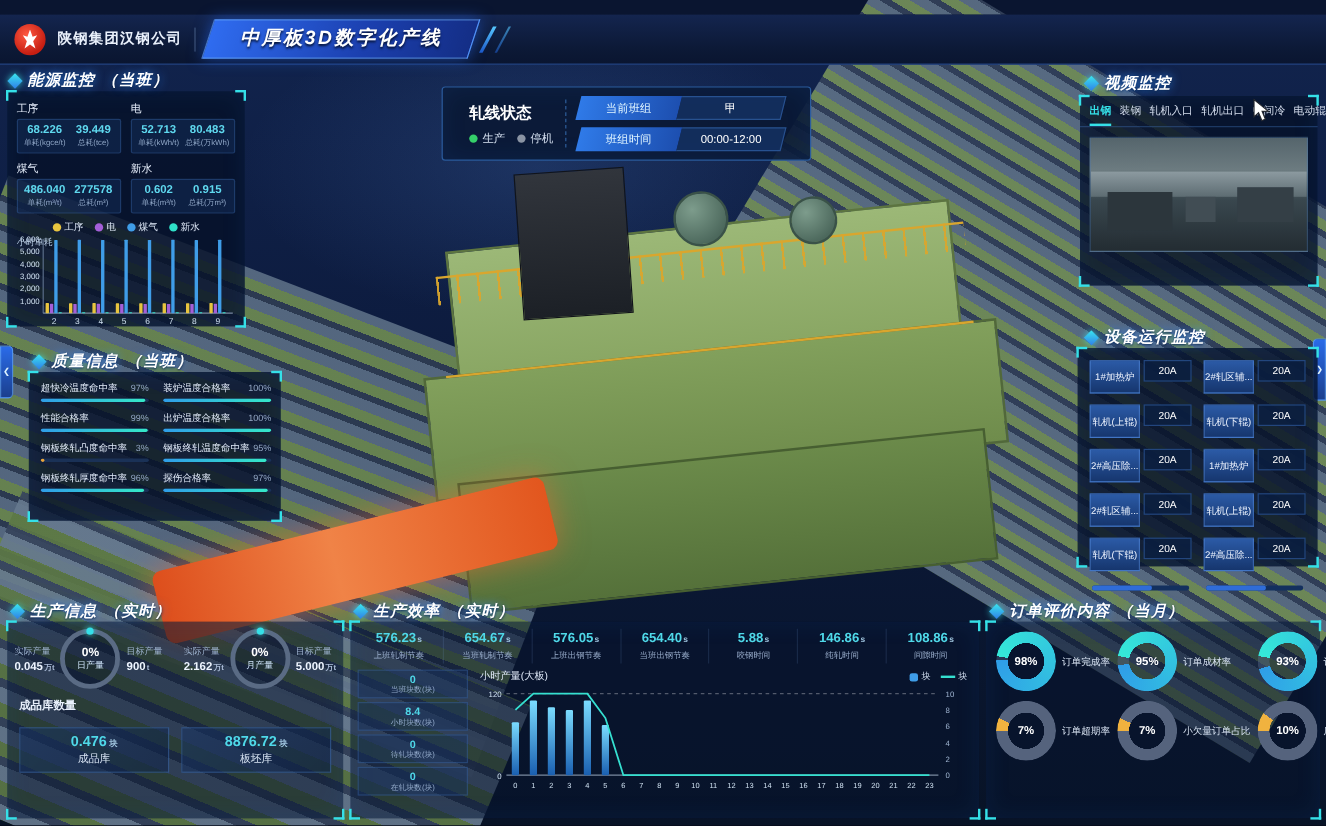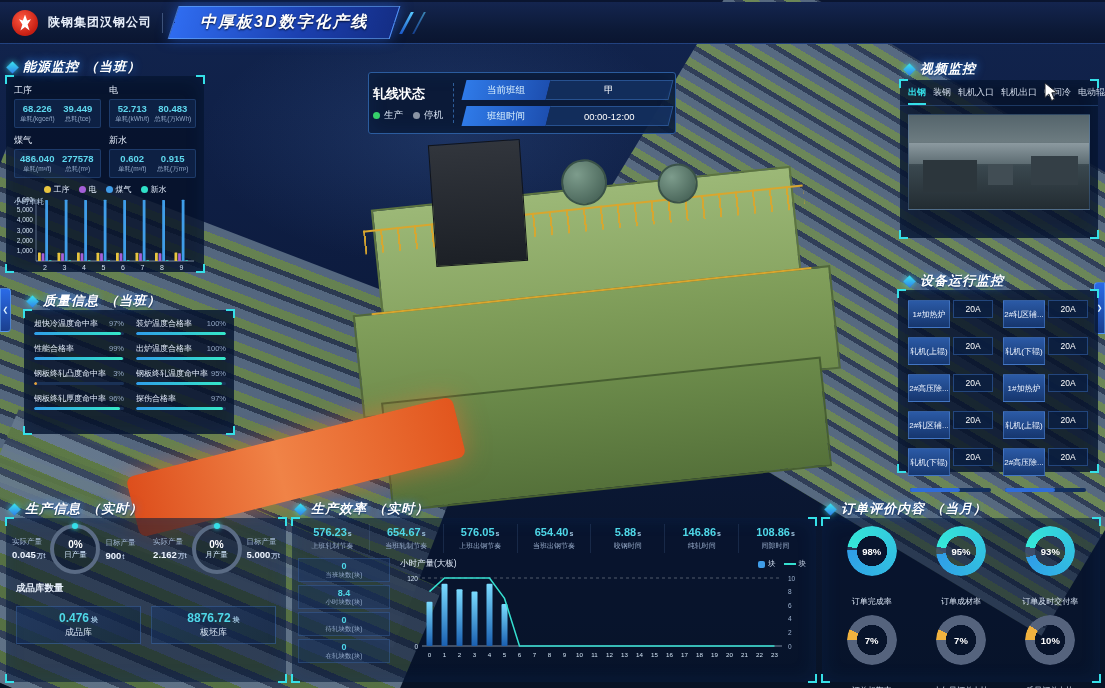--- a/index.html
+++ b/index.html
@@ -1,20 +1,20 @@
 <!DOCTYPE html>
 <html><head>
 <meta charset="utf-8">
 <style>
   html,body{margin:0;padding:0;background:#05070f;}
   *{box-sizing:border-box;font-family:"Liberation Sans",sans-serif;}
   .stage{position:relative;width:1105px;height:688px;overflow:hidden;background:#0a1530;}
 
   
-  .hdr{position:absolute;left:0;top:2px;width:100%;height:42px;z-index:30;
+  .hdr{position:absolute;left:0;top:12px;width:100%;height:42px;z-index:30;
     background:linear-gradient(180deg,#14254f 0%,#0c1936 70%,#0a1530 100%);
     border-bottom:1px solid rgba(60,120,220,.35);display:flex;align-items:center;justify-content:space-between;padding:0 12px;}
   .hdr-left,.hdr-right{display:flex;align-items:center;gap:10px;}
   .logo{width:26px;height:26px;border-radius:50%;background:radial-gradient(circle at 40% 35%,#ff5a42,#c61e12 70%);position:relative;flex:0 0 auto;}
   .logo:before{content:"";position:absolute;left:7px;top:5px;width:12px;height:16px;background:#fff;
     clip-path:polygon(50% 0,68% 38%,100% 30%,72% 62%,88% 100%,50% 78%,12% 100%,28% 62%,0 30%,32% 38%);}
   .company{color:#e9f0fb;font-size:12px;font-weight:bold;letter-spacing:1px;}
   .vdiv{width:1px;height:20px;background:rgba(150,180,225,.35);}
   .titleplate{transform:skewX(-18deg);background:linear-gradient(90deg,#2f6cf0 0%,#1b3fae 60%,#142e86 100%);
     border:1px solid rgba(120,190,255,.5);padding:5px 26px;box-shadow:0 0 12px rgba(40,110,255,.5);}
@@ -79,21 +79,21 @@
   
   .qgrid{display:grid;grid-template-columns:1fr 1fr;gap:8px 12px;padding:8px 10px;}
   .qitem .qrow{display:flex;justify-content:space-between;align-items:baseline;}
   .qitem .ql{color:#e2ebf9;font-size:8px;white-space:nowrap;}
   .qitem .qp{color:#93a7c4;font-size:7.5px;margin-left:3px;}
   .qtrack{margin-top:3px;height:3px;background:#1a3156;border-radius:2px;overflow:hidden;}
   .qfill{height:100%;border-radius:2px;background:linear-gradient(90deg,#2f9de8,#35e8c8);}
   .qfill.warn{background:#e8a33a;}
 
   
-  .lstat{display:flex;align-items:center;height:100%;padding:0 4px;gap:10px;}
+  .lstat{display:flex;align-items:center;height:100%;padding:0 22px;gap:10px;}
   .lstat .lt{color:#fff;font-size:13px;font-weight:bold;margin-bottom:6px;}
   .lleg{display:flex;gap:10px;}
   .lleg .li{display:flex;align-items:center;gap:4px;font-size:9.5px;color:#d7e2f2;}
   .lleg .dot{width:7px;height:7px;border-radius:50%;}
   .ldiv{width:0;height:40px;border-left:1px dashed rgba(70,140,220,.6);}
   .linfo{display:flex;flex-direction:column;gap:6px;flex:1;}
   .lrow{display:flex;transform:skewX(-14deg);height:20px;}
   .lrow .k{background:linear-gradient(90deg,#2f7ae8,#1d4fb0);color:#dff4ff;font-size:9.5px;display:flex;align-items:center;justify-content:center;width:84px;}
   .lrow .v{background:rgba(22,52,104,.75);color:#fff;font-size:9.5px;display:flex;align-items:center;justify-content:center;flex:1;border:1px solid rgba(80,150,240,.35);border-left:none;}
   .lrow .k span,.lrow .v span{transform:skewX(14deg);}
@@ -163,21 +163,21 @@
   .echartwrap{flex:1;}
   .echead{display:flex;justify-content:space-between;align-items:center;padding:0 4px;}
   .echead .t{color:#dfe9f8;font-size:8.5px;}
   .echead .lg{display:flex;gap:8px;align-items:center;}
   .echead .li{display:flex;gap:3px;align-items:center;color:#cfdcee;font-size:7.5px;}
   .sw-bar{width:7px;height:7px;border-radius:2px;}
   .sw-line{width:12px;height:2px;}
 
   
   .dgrid{display:grid;grid-template-columns:1fr 1fr 1fr;gap:8px 6px;padding:8px 8px 0;}
-  .dcell{display:flex;flex-direction:column;align-items:center;gap:20px;}
+  .dcell{display:flex;align-items:center;gap:5px;}
   .donut{width:50px;height:50px;border-radius:50%;position:relative;
     -webkit-mask:radial-gradient(circle closest-side,transparent 60%,#000 61%);mask:radial-gradient(circle closest-side,transparent 60%,#000 61%);}
   .dpct{position:absolute;z-index:12;color:#fff;font-size:9.5px;font-weight:bold;}
   .dlab{color:#dbe6f5;font-size:8px;text-align:center;white-space:nowrap;}
   .dring{position:relative;width:50px;height:50px;display:flex;align-items:center;justify-content:center;}
 
   .cursor{position:absolute;z-index:50;pointer-events:none;}
   .ylab{position:absolute;left:8px;top:2px;color:#bcd0e8;font-size:7.5px;}
 </style>
 </head>

